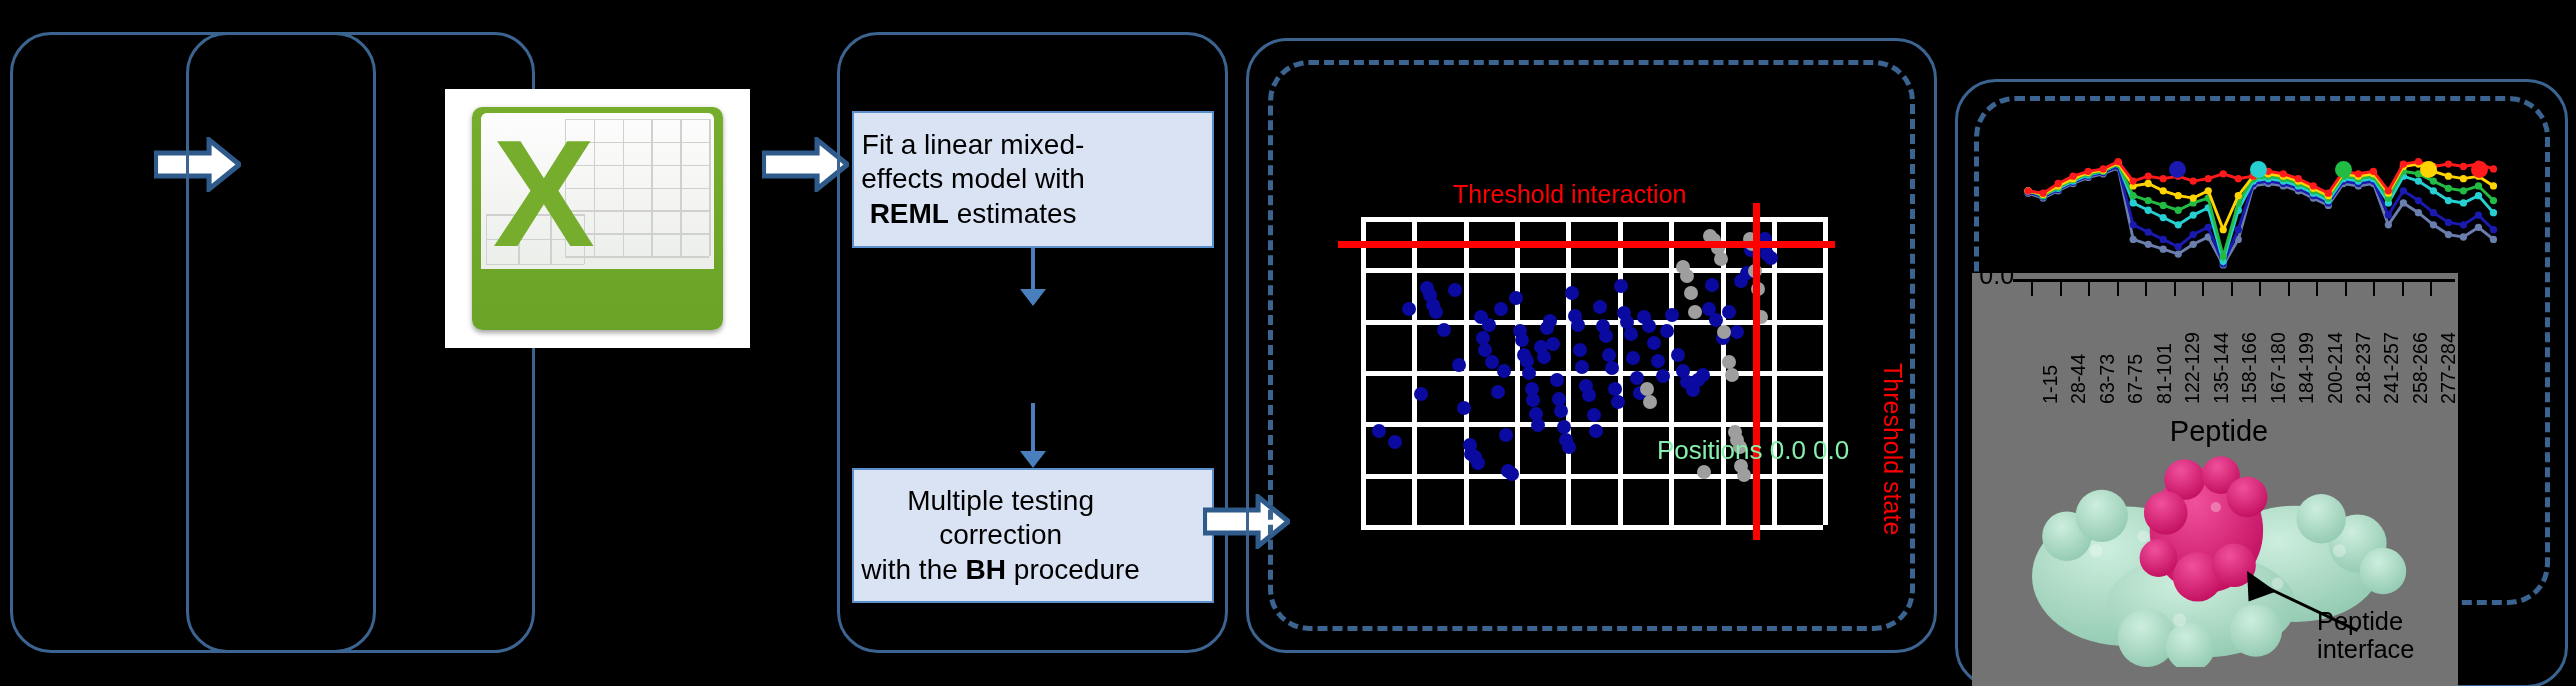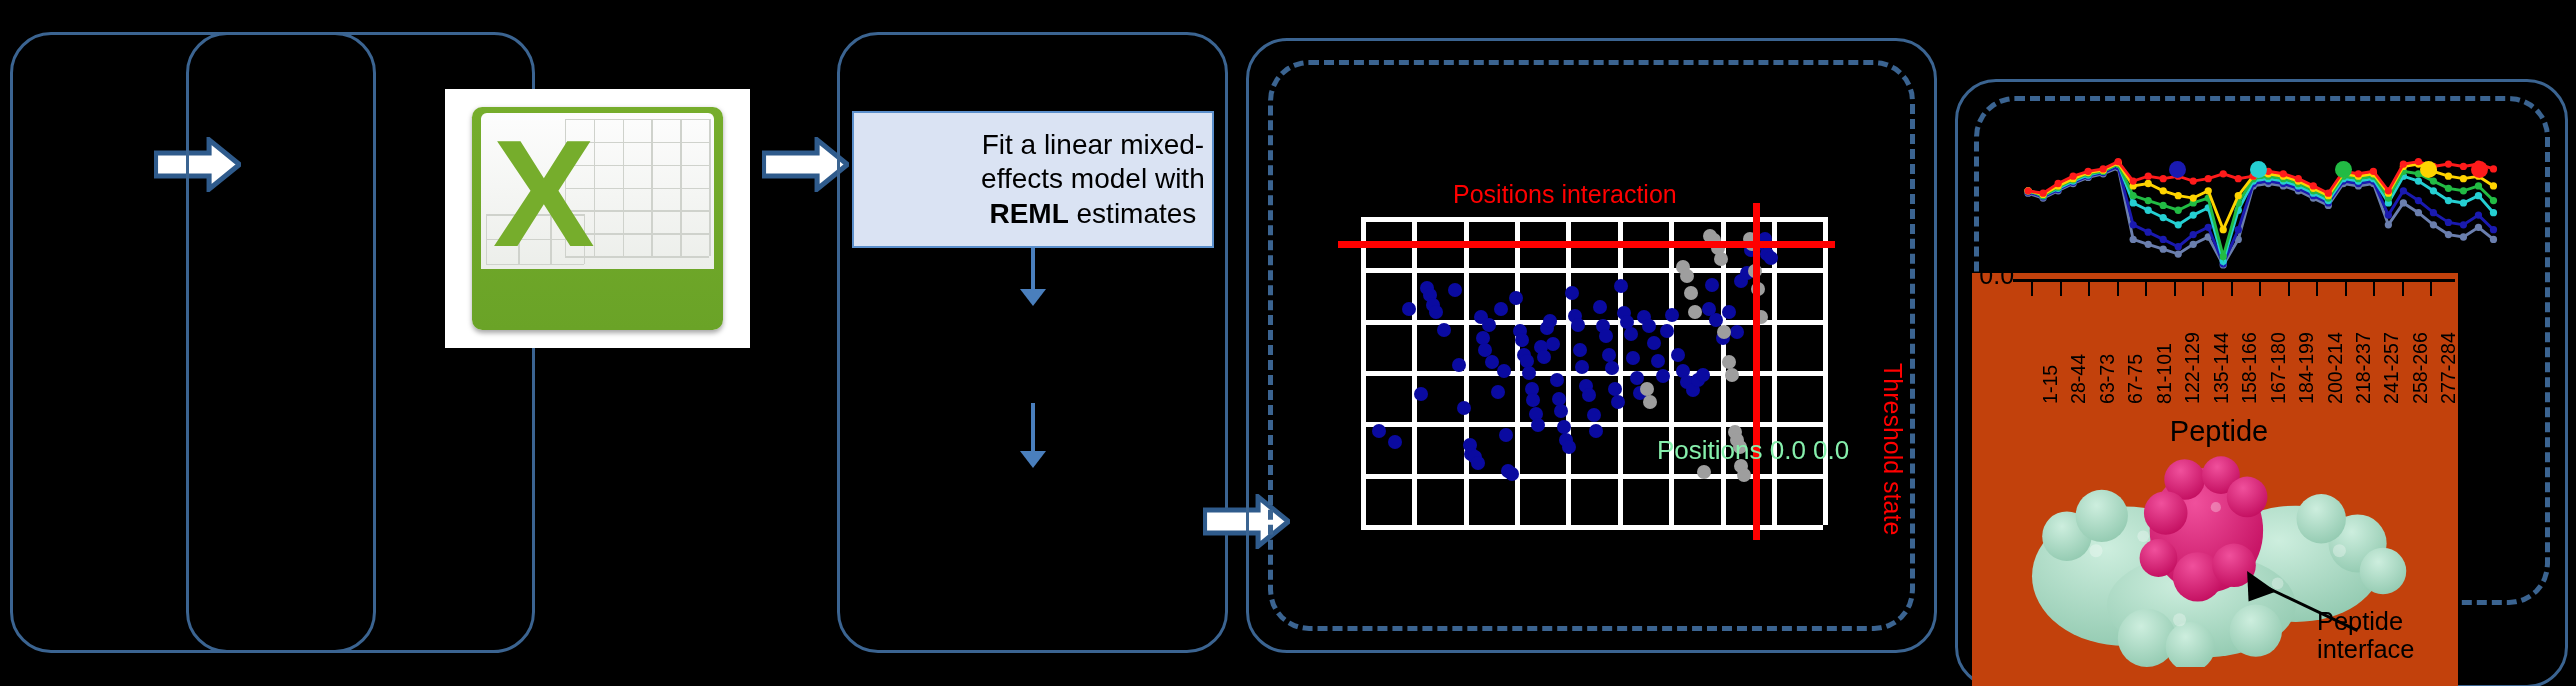--- a/index.html
+++ b/index.html
@@ -27,21 +27,21 @@
   .csv-grid2{position:absolute;left:2%;bottom:3%;width:42%;height:32%;}
   .csv-grid2 div{position:absolute;background:#cfd2cc;}
   .csv-x{position:absolute;left:5%;top:2%;width:36%;height:56%;color:#76ad2c;
       font-weight:bold;font-size:153px;line-height:1;font-family:"Liberation Sans",sans-serif;}
   .csv-label{position:absolute;left:0;bottom:1%;width:100%;text-align:center;color:#ffffff;
       font-weight:bold;font-size:68px;letter-spacing:1.5px;font-family:"Liberation Sans",sans-serif;
       text-shadow:0 2.2px 2.9px rgba(0,0,0,.35);}
 
   
   .fbox{position:absolute;background:#dae3f3;border:2.2px solid #5b8fcb;box-sizing:border-box;
-        display:flex;align-items:center;justify-content:flex-end;text-align:center;
+        display:flex;align-items:center;justify-content:flex-start;text-align:center;
         color:#000;font-size:28px;line-height:1.22;padding:4.4px 7.3px;
         font-family:"Liberation Sans",sans-serif;}
   .fbox b{font-weight:bold;}
 
   .vconn{position:absolute;background:#4a7fbd;width:4.4px;}
   .vconn-head{position:absolute;width:0;height:0;border-left:13px solid transparent;
        border-right:13px solid transparent;border-top:17.4px solid #4a7fbd;}
 
   
   .scatter{position:absolute;background:#000;}
@@ -49,21 +49,21 @@
   .sdot{position:absolute;border-radius:50%;}
   .redline{position:absolute;background:#ff0000;}
   .slabel-top{position:absolute;color:#ff0000;font-size:25px;white-space:nowrap;
        font-family:"Liberation Sans",sans-serif;}
   .slabel-side{position:absolute;color:#ff0000;font-size:25px;white-space:nowrap;
        transform:rotate(90deg);transform-origin:left top;font-family:"Liberation Sans",sans-serif;}
   .ghosttext{position:absolute;color:#86efac;font-size:26px;white-space:nowrap;
        font-family:"Liberation Sans",sans-serif;}
 
   
-  .whitecard{position:absolute;background:#c2410c;overflow:hidden;}
+  .whitecard{position:absolute;background:#737373;overflow:hidden;}
   .pept-axis{position:absolute;background:#000;}
   .pept-tick{position:absolute;background:#000;width:2.2px;}
   .pept-lab{position:absolute;color:#000;font-size:19.6px;white-space:nowrap;
       transform:rotate(-90deg);transform-origin:left top;font-family:"Liberation Sans",sans-serif;}
   .pept-title{position:absolute;color:#000;font-size:29px;text-align:center;
       font-family:"Liberation Sans",sans-serif;}
   .ylab00{position:absolute;color:#000;font-size:25px;font-family:"Liberation Sans",sans-serif;}
   .legdot{position:absolute;border-radius:50%;}
   .bindlab{position:absolute;color:#000;font-size:25.4px;line-height:1.12;
       font-family:"Liberation Sans",sans-serif;}
@@ -128,20 +128,23 @@
     <span>Fit a linear mixed-<br>effects model with<br><b>REML</b> estimates</span>
   </div>
 
   <div class="vconn" style="left:1031px;top:248px;height:45px;"></div>
   <div class="vconn-head" style="left:1020px;top:289px;"></div>
 
 
   <div class="vconn" style="left:1031px;top:403px;height:51px;"></div>
   <div class="vconn-head" style="left:1020px;top:451px;"></div>
 
+  <div class="fbox" style="left:852px;top:468px;width:362px;height:135px;">
+    <span>Multiple testing<br>correction<br>with the <b>BH</b> procedure</span>
+  </div>
 
   <div class="arrow" style="left:1203px;top:494px;">
     <svg width="87" height="55" viewBox="0 0 120 76">
       <polygon points="2,22 76,22 76,4 118,38 76,72 76,54 2,54" fill="#ffffff" stroke="#2f5b8c" stroke-width="7"></polygon>
     </svg>
   </div>
 
   <div class="panel" style="left:1246px;top:38px;width:691px;height:615px;"></div>
   <div class="panel-dashed" style="left:1268px;top:60px;width:647px;height:571px;"></div>
 
@@ -283,21 +286,21 @@
       <div class="sdot" style="left: 387px; top: 47px; width: 14px; height: 14px; background: rgb(158, 158, 158);"></div>
       <div class="sdot" style="left: 390px; top: 65px; width: 14px; height: 14px; background: rgb(158, 158, 158);"></div>
       <div class="sdot" style="left: 393px; top: 93px; width: 14px; height: 14px; background: rgb(158, 158, 158);"></div>
       <div class="sdot" style="left: 279px; top: 165px; width: 14px; height: 14px; background: rgb(158, 158, 158);"></div>
       <div class="sdot" style="left: 282px; top: 178px; width: 14px; height: 14px; background: rgb(158, 158, 158);"></div>
       <div class="sdot" style="left: 336px; top: 248px; width: 14px; height: 14px; background: rgb(158, 158, 158);"></div>
       <div class="redline" style="left: -23px; top: 24px; width: 497px; height: 6.5px;"></div>
       <div class="redline" style="left: 392px; top: -14.5px; width: 6.5px; height: 337px;"></div>
     </div>
 
-  <div class="slabel-top" style="left:1453px;top:180px;">Positions interaction</div>
+  <div class="slabel-top" style="left:1453px;top:180px;">Threshold interaction</div>
 
   <div class="slabel-side" style="left:1907px;top:363px;">Threshold state</div>
 
   <div class="ghosttext" style="left:1657px;top:435px;">Positions 0.0  0.0</div>
 
   <div class="panel" style="left:1955px;top:79px;width:613px;height:609px;"></div>
   <div class="panel-dashed" style="left:1974px;top:96px;width:576px;height:509px;"></div>
 
   <div id="peptline" style="position:absolute;left:1999px;top:138px;width:509px;height:128px;"><svg width="509" height="172" viewBox="0 0 700 236">
         <path d="M40,75.68L60.64516129032258,82.36800000000001L81.29032258064515,72.336L101.93548387096774,62.304L122.58064516129032,53.94400000000002L143.2258064516129,48.92800000000001L163.8709677419355,40.56800000000001L184.51612903225808,139.216L205.16129032258064,145.904L225.80645161290323,152.592L246.4516129032258,159.28L267.0967741935484,145.904L287.741935483871,135.872L308.38709677419354,174.328L329.03225806451616,139.216L349.6774193548387,65.648L370.3225806451613,62.304L390.96774193548384,65.648L411.61290322580646,72.336L432.258064516129,82.36800000000001L452.9032258064516,92.4L473.5483870967742,62.304L494.19354838709677,65.648L514.8387096774193,62.304L535.483870967742,119.152L556.1290322580645,89.056L576.7741935483871,102.432L597.4193548387096,119.152L618.0645161290323,132.528L638.7096774193549,135.872L659.3548387096774,122.49600000000001L680,139.216" fill="none" stroke="#6b7fae" stroke-width="4"></path>

